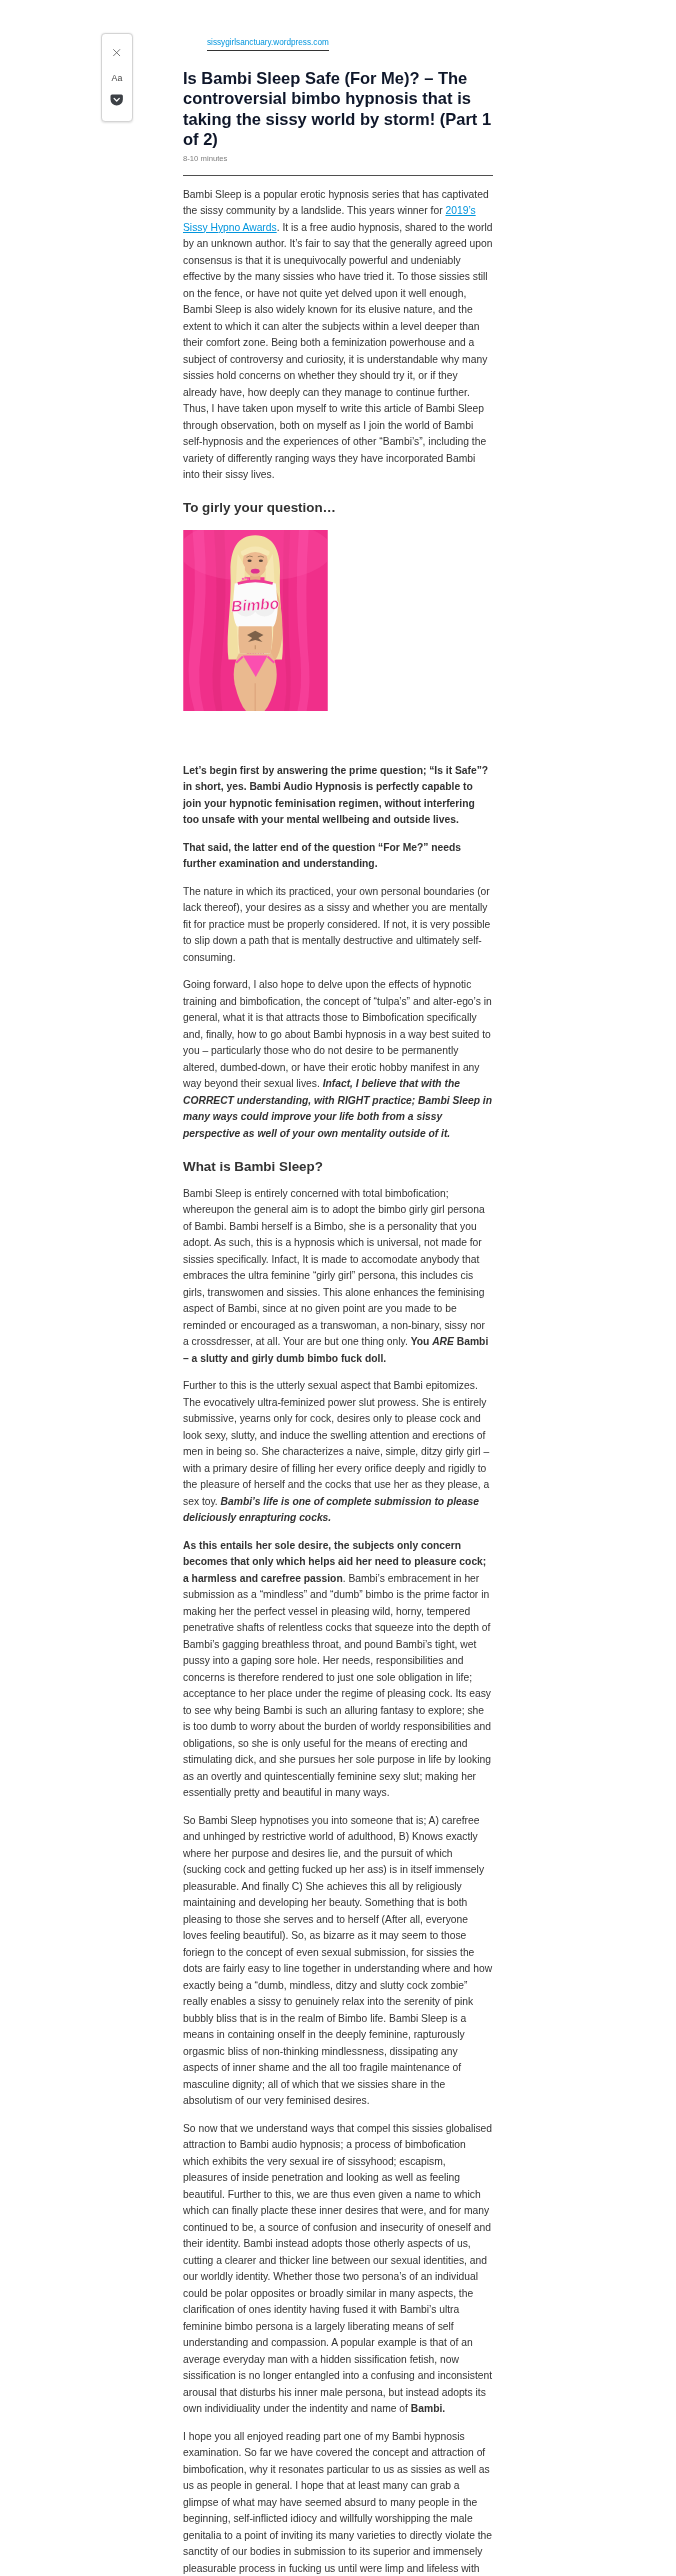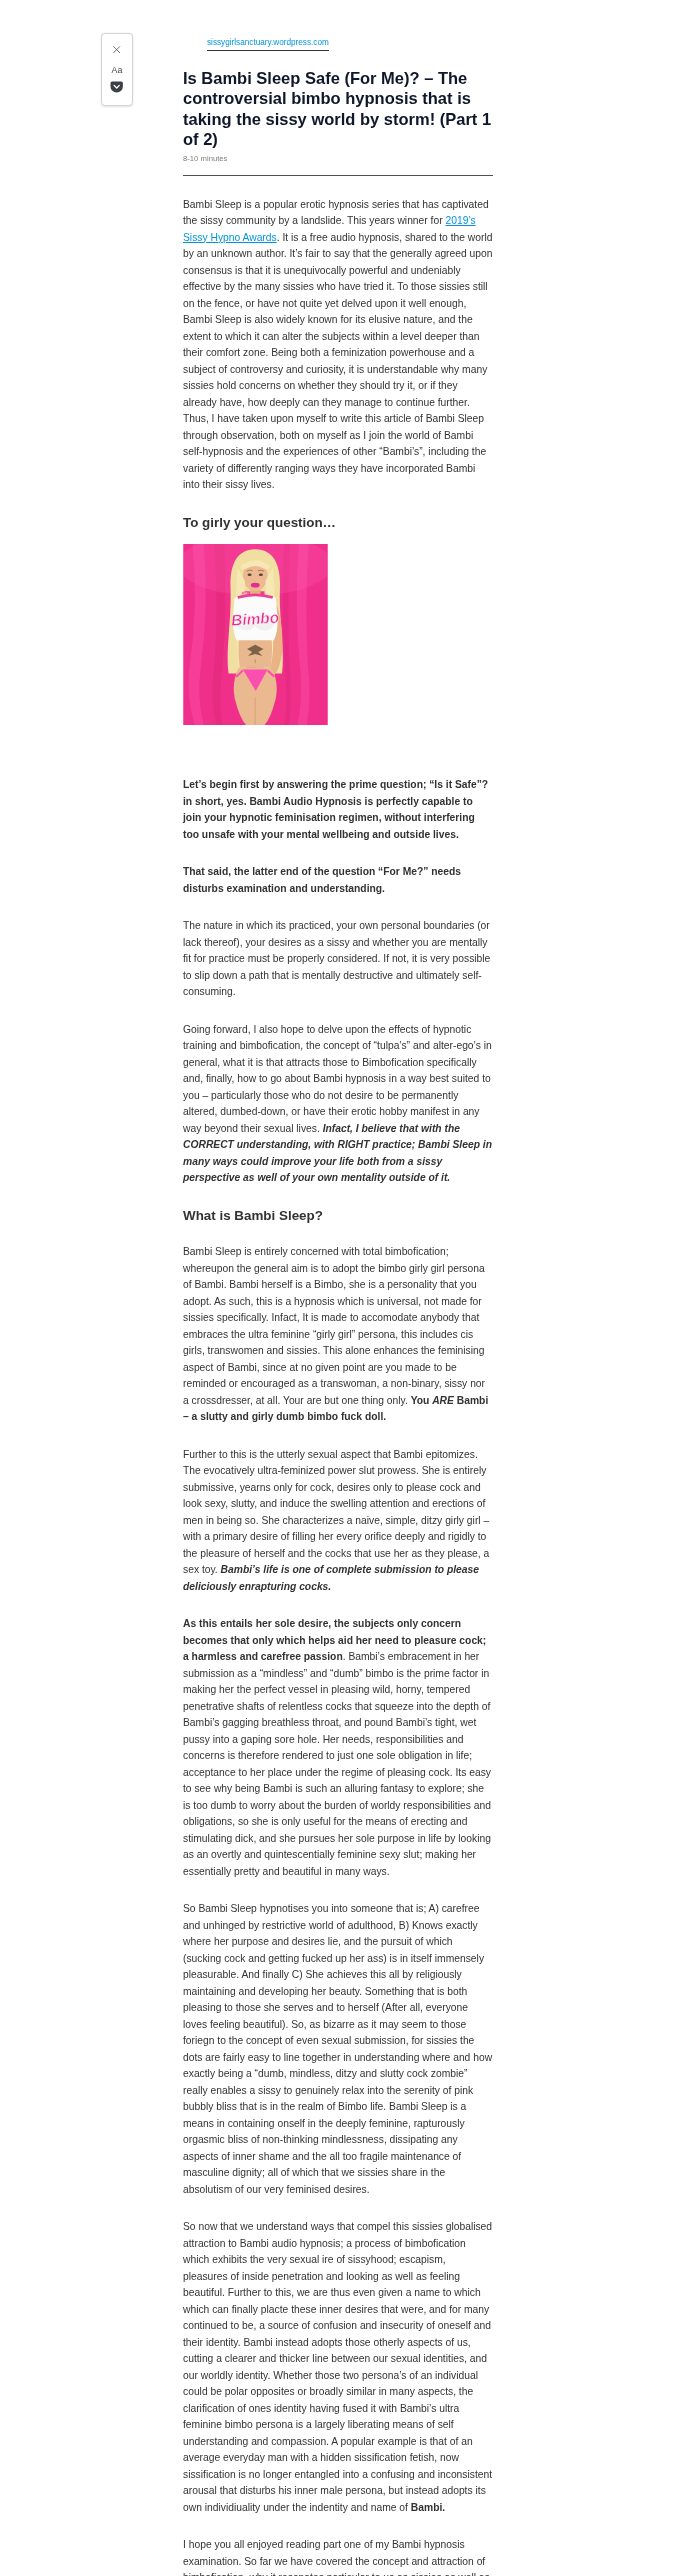--- a/index.html
+++ b/index.html
@@ -2,42 +2,42 @@
 <html style="font-size:8.2px"><head>
 <meta charset="utf-8">
 <style>
   html,body{margin:0;padding:0;}
   body{
     width:677px;min-height:2895px;background:#ffffff;position:relative;
     font-family:"Liberation Sans",sans-serif;color:#333333;
   }
   
   .toolbar{
-    position:absolute;left:101px;top:33px;width:32px;height:73px;
+    position:absolute;left:101px;top:33px;width:32px;height:89px;
     background:#ffffff;border:0.5px solid #d4d4d4;border-radius:4.1px;
     box-shadow:0 0.5px 2.1px rgba(0,0,0,0.12);
     display:flex;flex-direction:column;align-items:center;justify-content:space-around;
     box-sizing:border-box;padding:7.2px 0;
   }
   .tb-btn{background:none;border:none;padding:2.1px;cursor:pointer;line-height:1;display:block;}
   .tb-aa{font-size:8.8px;color:#474747;font-family:"Liberation Sans",sans-serif;}
   
   .content{position:absolute;left:183px;top:38px;width:310px;}
   .domain{
     display:inline-block;font-size:8.2px;color:#0095dd;text-decoration:none;
     padding-bottom:3.1px;border-bottom:0.5px solid #333;margin-left:24px;
   }
   h1.title{
     font-size:16.5px;line-height:20.6px;font-weight:700;color:#0f172a;
     margin:16.5px 0 0 0;
   }
   .meta{font-size:7.7px;line-height:9.3px;color:#7f7f7f;margin-top:4px;}
   hr.divider{border:none;border-top:0.5px solid #4f4f4f;margin:11.3px 0 7.2px 0;}
   #article-body p{
-    font-size:10.3px;line-height:16.5px;color:#333;margin:21px 0;
+    font-size:10.3px;line-height:16.5px;color:#333;margin:11px 0;
   }
   #article-body h2{
     font-size:13.4px;line-height:15.5px;font-weight:700;color:#333;margin:16.5px 0 11.3px 0;
   }
   #article-body a{color:#0095dd;text-decoration:underline;}
   .run-n{font-weight:400;}
   .run-b{font-weight:700;}
   .run-i{}
   .run-bi{font-weight:700;font-style:italic;}
   figure.photo{margin:14.4px 0 52px 0;width:145px;}
@@ -120,21 +120,21 @@
       <line x1="140" y1="241" x2="147" y2="288" stroke="#dddddd" stroke-width="1.6" stroke-dasharray="3,2"></line>
 
       <path d="M108,240 L172,240 Q186,268 180,300 Q170,340 158,352 L122,352 Q110,340 100,300 Q94,268 108,240 Z" fill="#eab98f"></path>
       <path d="M116,244 L164,244 L141,286 Z" fill="#fb4fb0"></path>
       <line x1="116" y1="246" x2="103" y2="258" stroke="#fb4fb0" stroke-width="4"></line>
       <line x1="164" y1="246" x2="177" y2="258" stroke="#fb4fb0" stroke-width="4"></line>
       <line x1="140" y1="298" x2="140" y2="352" stroke="#d89a72" stroke-width="3" opacity="0.5"></line>
     </svg>
   </figure>
 <p><span class="run-b">Let’s begin first by answering the prime question; “Is it Safe”? in short, yes. Bambi Audio Hypnosis is perfectly capable to join your hypnotic feminisation regimen, without interfering too unsafe with your mental wellbeing and outside lives.</span></p>
-      <p><span class="run-b">That said, the latter end of the question “For Me?” needs disturbs examination and understanding.</span></p>
+      <p><span class="run-b">That said, the latter end of the question “For Me?” needs further examination and understanding.</span></p>
       <p><span class="run-n">The nature in which its practiced, your own personal boundaries (or lack thereof), your desires as a sissy and whether you are mentally fit for practice must be properly considered. If not, it is very possible to slip down a path that is mentally destructive and ultimately self-consuming.</span></p>
       <p><span class="run-n">Going forward, I also hope to delve upon the effects of hypnotic training and bimbofication, the concept of “tulpa’s” and alter-ego’s in general, what it is that attracts those to Bimbofication specifically and, finally, how to go about Bambi hypnosis in a way best suited to you – particularly those who do not desire to be permanently altered, dumbed-down, or have their erotic hobby manifest in any way beyond their sexual lives. </span><span class="run-bi">Infact, I believe that with the CORRECT understanding, with RIGHT practice; Bambi Sleep in many ways could improve your life both from a sissy perspective as well of your own mentality outside of it.</span></p>
       <h2>What is Bambi Sleep?</h2>
       <p><span class="run-n">Bambi Sleep is entirely concerned with total bimbofication; whereupon the general aim is to adopt the bimbo girly girl persona of Bambi. Bambi herself is a Bimbo, she is a personality that you adopt. As such, this is a hypnosis which is universal, not made for sissies specifically. Infact, It is made to accomodate anybody that embraces the ultra feminine “girly girl” persona, this includes cis girls, transwomen and sissies. This alone enhances the feminising aspect of Bambi, since at no given point are you made to be reminded or encouraged as a transwoman, a non-binary, sissy nor a crossdresser, at all. Your are but one thing only. </span><span class="run-b">You </span><span class="run-bi">ARE</span><span class="run-b"> Bambi – a slutty and girly dumb bimbo fuck doll.</span></p>
       <p><span class="run-n">Further to this is the utterly sexual aspect that Bambi epitomizes. The evocatively ultra-feminized power slut prowess. She is entirely submissive, yearns only for cock, desires only to please cock and look sexy, slutty, and induce the swelling attention and erections of men in being so. She characterizes a naive, simple, ditzy girly girl – with a primary desire of filling her every orifice deeply and rigidly to the pleasure of herself and the cocks that use her as they please, a sex toy. </span><span class="run-bi">Bambi’s life is one of complete submission to please deliciously enrapturing cocks.</span></p>
       <p><span class="run-b">As this entails her sole desire, the subjects only concern becomes that only which helps aid her need to pleasure cock; a harmless and carefree passion</span><span class="run-n">. Bambi’s embracement in her submission as a “mindless” and “dumb” bimbo is the prime factor in making her the perfect vessel in pleasing wild, horny, tempered penetrative shafts of relentless cocks that squeeze into the depth of Bambi’s gagging breathless throat, and pound Bambi’s tight, wet pussy into a gaping sore hole. Her needs, responsibilities and concerns is therefore rendered to just one sole obligation in life; acceptance to her place under the regime of pleasing cock. Its easy to see why being Bambi is such an alluring fantasy to explore; she is too dumb to worry about the burden of worldy responsibilities and obligations, so she is only useful for the means of erecting and stimulating dick, and she pursues her sole purpose in life by looking as an overtly and quintescentially feminine sexy slut; making her essentially pretty and beautiful in many ways.</span></p>
       <p><span class="run-n">So Bambi Sleep hypnotises you into someone that is; A) carefree and unhinged by restrictive world of adulthood, B) Knows exactly where her purpose and desires lie, and the pursuit of which (sucking cock and getting fucked up her ass) is in itself immensely pleasurable. And finally C) She achieves this all by religiously maintaining and developing her beauty. Something that is both pleasing to those she serves and to herself (After all, everyone loves feeling beautiful). So, as bizarre as it may seem to those foriegn to the concept of even sexual submission, for sissies the dots are fairly easy to line together in understanding where and how exactly being a “dumb, mindless, ditzy and slutty cock zombie” really enables a sissy to genuinely relax into the serenity of pink bubbly bliss that is in the realm of Bimbo life. Bambi Sleep is a means in containing onself in the deeply feminine, rapturously orgasmic bliss of non-thinking mindlessness, dissipating any aspects of inner shame and the all too fragile maintenance of masculine dignity; all of which that we sissies share in the absolutism of our very feminised desires.</span></p>
       <p><span class="run-n">So now that we understand ways that compel this sissies globalised attraction to Bambi audio hypnosis; a process of bimbofication which exhibits the very sexual ire of sissyhood; escapism, pleasures of inside penetration and looking as well as feeling beautiful. Further to this, we are thus even given a name to which which can finally placte these inner desires that were, and for many continued to be, a source of confusion and insecurity of oneself and their identity. Bambi instead adopts those </span><span class="run-i">otherly</span><span class="run-n"> aspects of us, cutting a clearer and thicker line between our sexual identities, and our worldly identity. Whether those two persona’s of an individual could be polar opposites or broadly similar in many aspects, the clarification of ones identity having fused it with Bambi’s ultra feminine bimbo persona is a largely liberating means of self understanding and compassion. A popular example is that of an average everyday man with a hidden sissification fetish, now sissification is no longer entangled into a confusing and inconsistent arousal that disturbs his inner male persona, but instead adopts its own individiuality under the indentity and name of </span><span class="run-b">Bambi.</span></p>
       <p><span class="run-n">I hope you all enjoyed reading part one of my Bambi hypnosis examination. So far we have covered the concept and attraction of bimbofication, why it resonates particular to us as sissies as well as us as people in general. I hope that at least many can grab a glimpse of what may have seemed absurd to many people in the beginning, self-inflicted idiocy and willfully worshipping the male genitalia to a point of inviting its many varieties to directly violate the sanctity of our bodies in submission to its superior and immensely pleasurable process in fucking us until were limp and lifeless with white goop of male seed brimming all the way up the ring of our gaping sissy assholes. There’s seemingly so much that is perfect in incorporating Bambi into our feminisation regimens. But whilst these wonderful idealisations of attaining true pleasure and self identity may hold strong in spirit, the practice of Bambi’s hypnosis entails a much fragile reality that must also be as equally and critically respected. Join us short in part two where we explore the inner machinations that make Bambi as an audio hypnotic function so powerfully, and will finally analyse the effects, the consequences, the potentialities and in the end the way in which Bambi Audio hypnosis must be approached in the most mentally ideal and positive means.</span></p>
     </div>

